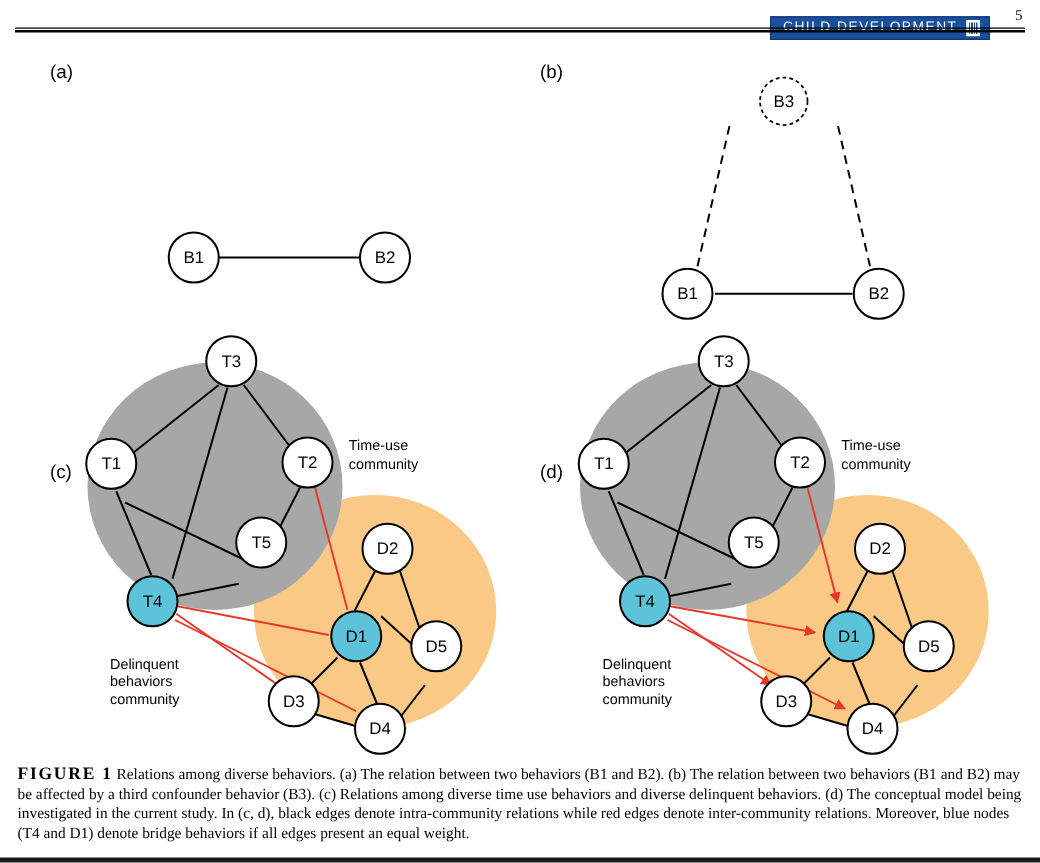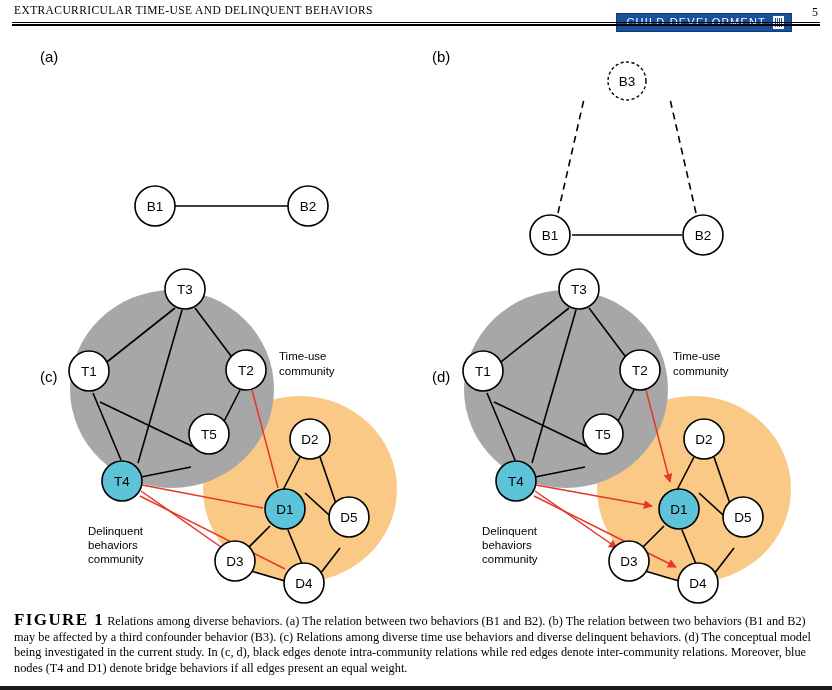--- a/index.html
+++ b/index.html
@@ -135,37 +135,36 @@
     width: 806px;
     font-family: "Liberation Serif", serif;
     font-size: 12.3px;
     line-height: 15.6px;
     text-align: left;
   }
   #caption-label {
     font-family: "Liberation Serif", serif;
     font-weight: bold;
     letter-spacing: 1.4px;
-    font-size: 17px;
+    font-size: 14px;
   }
   #caption-text { }
   #bottom-rule {
     position: absolute;
     left: 0;
     top: 686px;
     width: 832px;
     height: 4px;
     background: #1b1b1b;
   }
 </style>
 </head>
 <body>
 
 <div id="running-head">
-  <div id="running-head-title">Extracurricular time-use and delinquent behaviors</div>
   <div id="journal-badge">
     <span>CHILD DEVELOPMENT</span>
     <span id="journal-badge-mark"></span>
   </div>
   <div id="page-number">5</div>
   <div id="header-rule"></div>
   <div id="header-rule2"></div>
 </div>
 
 <div id="figure-area">

